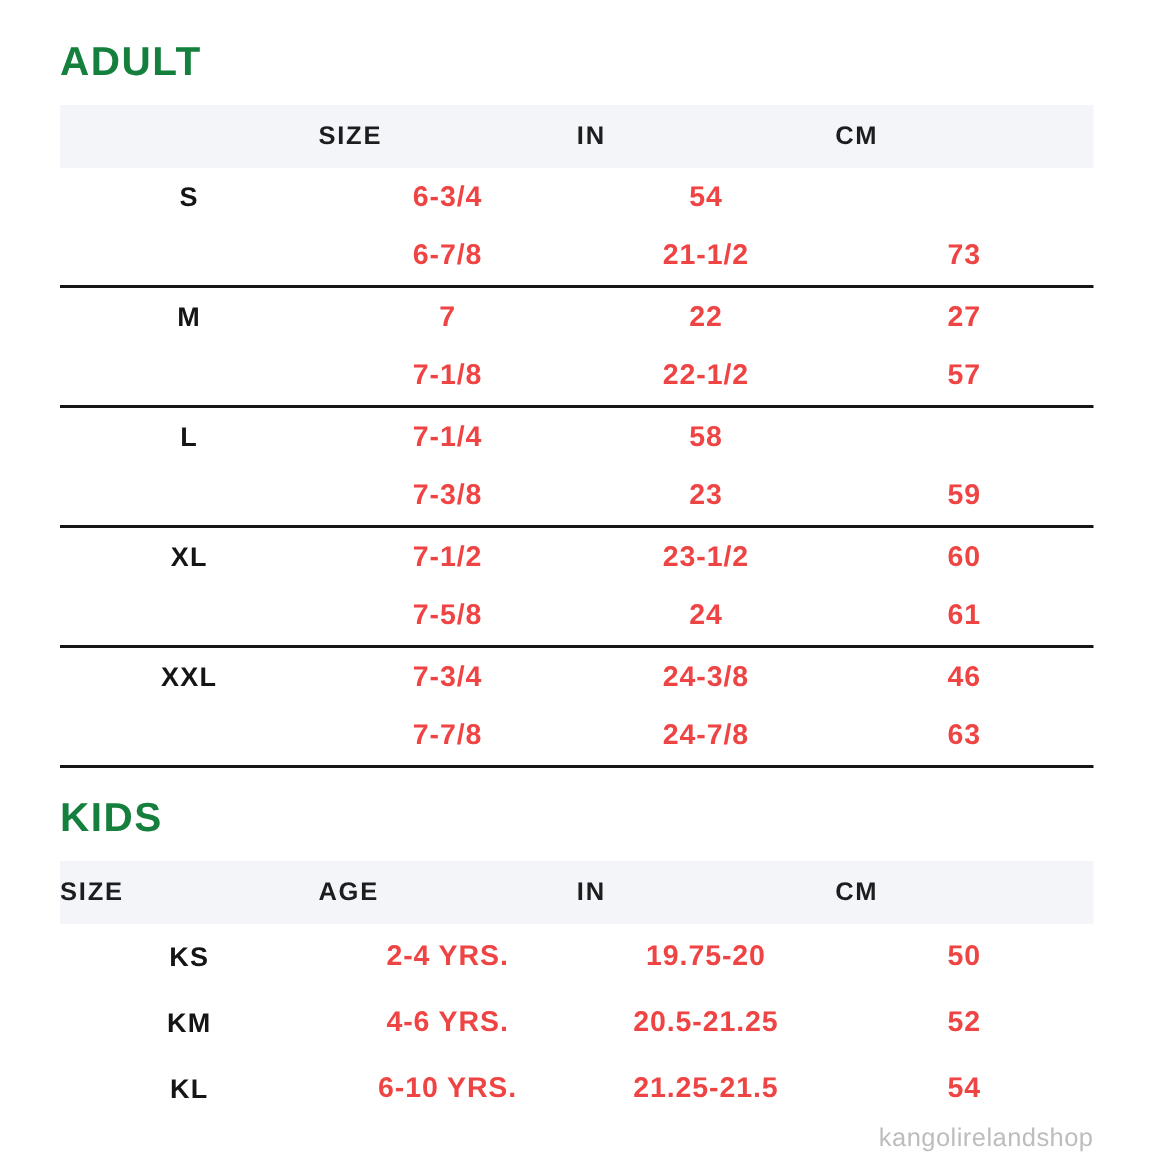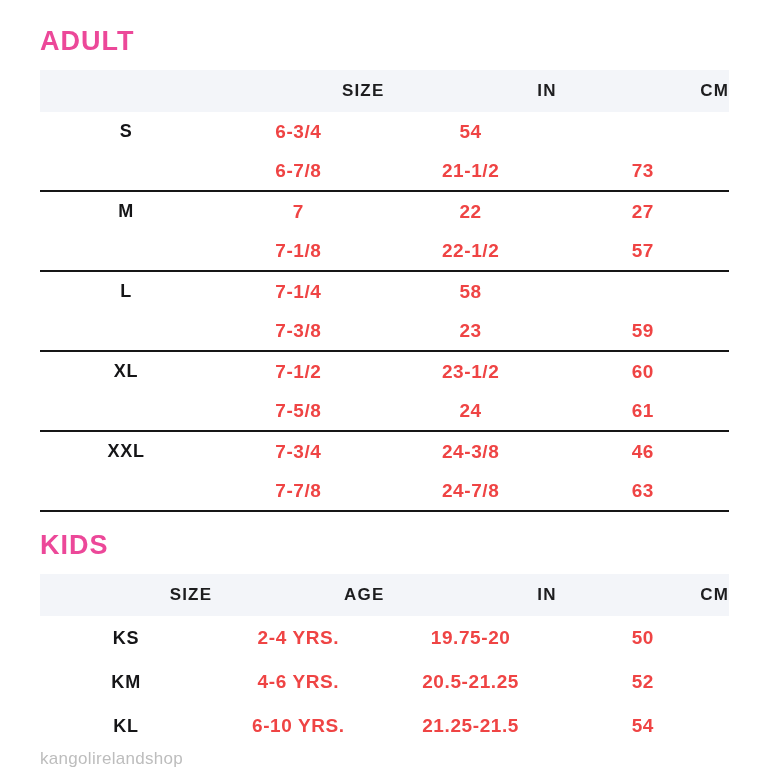--- a/index.html
+++ b/index.html
@@ -14,32 +14,32 @@
   }
   .wrap {
     padding: 0 40px;
     box-sizing: border-box;
     width: 769px;
   }
   .section-heading {
     font-size: 27px;
     font-weight: 800;
     letter-spacing: 1px;
-    color: #ec4899;
+    color: #15803d;
   }
   .heading-adult { padding-top: 26px; }
   .heading-kids  { padding-top: 18px; }
 
   .thead {
     display: grid;
     grid-template-columns: 25% 25% 25% 25%;
     background: #f3f5f9;
     height: 42px;
     align-items: center;
-    text-align: right;
+    text-align: left;
     font-weight: 800;
     font-size: 17px;
     letter-spacing: 1.2px;
     margin-top: 13px;
   }
   .group { border-bottom: 2px solid #161616; }
   .trow {
     display: grid;
     grid-template-columns: 25% 25% 25% 25%;
     height: 39px;
@@ -53,21 +53,21 @@
     letter-spacing: 0.8px;
     color: #151517;
   }
   .val {
     font-size: 19px;
     font-weight: 700;
     color: #ef4444;
     letter-spacing: 0.6px;
   }
   .watermark {
-    text-align: left;
+    text-align: right;
     font-size: 17px;
     color: #bdbdbd;
     letter-spacing: 0.3px;
     margin-top: 1px;
   }
 </style>
 </head>
 <body>
 
 <div class="wrap">

